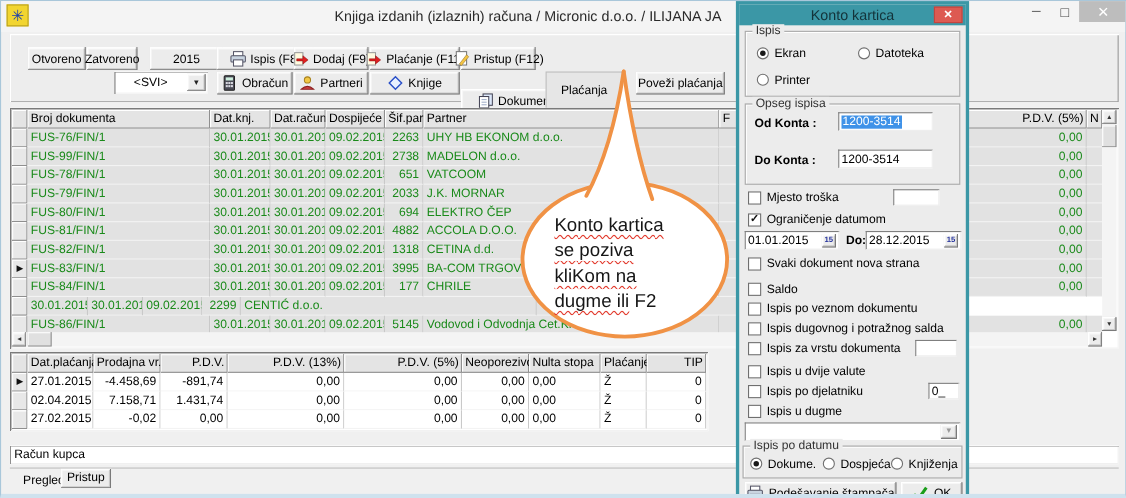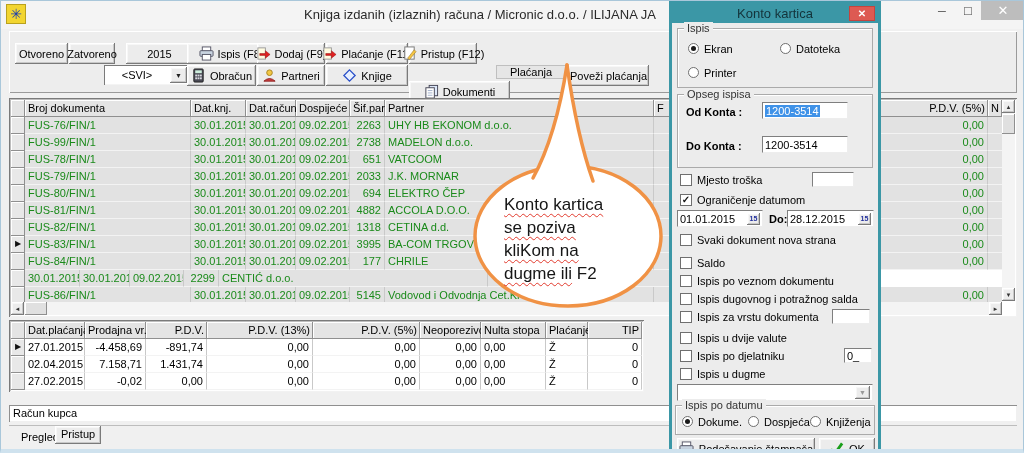--- a/index.html
+++ b/index.html
@@ -21,22 +21,22 @@
   .title-text { position:absolute; left:303px; top:6px; font-size:13px; color:#2a2a2a; white-space:nowrap; }
   .winbtn { position:absolute; top:0; height:20px; text-align:center; line-height:20px;
     font-size:11px; color:#444; }
   .winbtn.mn { left:928px; width:26px; }
   .winbtn.mx { left:954px; width:26px; font-size:13px; }
   .winbtn.cl { left:980px; width:44px; background:#bdbdbd; color:#fff; font-size:13px; height:19px; }
   
   .toolbar { position:absolute; left:8px; top:30px; width:1008px; height:62px; background:#ededed;
     box-shadow: inset 1px 1px 0 #ffffff, inset -1px -1px 0 #9a9a9a; }
   .tb { position:absolute; height:21px; display:flex; align-items:center; justify-content:center;
-    gap:4px; white-space:nowrap; font-size:11px; }
-  .flatb { position:absolute; height:14px; display:flex; align-items:center; justify-content:center;
+    gap:4px; white-space:nowrap; font-size:11px;margin-left:10px; }
+  .flatb { position:absolute; height:34px; display:flex; align-items:center; justify-content:center;
     background:#e6e6e6; border:1px solid #bfbfbf; font-size:11px; }
   .ic { display:inline-flex; width:15px; height:15px; }
   .ic svg { width:15px; height:15px; }
   .combo { position:absolute; height:20px; background:#fff;
     box-shadow: inset 1px 1px 0 #7a7a7a, inset -1px -1px 0 #f4f4f4; display:flex; align-items:center; }
   .combo .cval { flex:1; text-align:center; }
   .combo .cbtn { width:17px; height:16px; margin:2px 2px 2px 0; font-size:7px; color:#222;
     display:flex; align-items:center; justify-content:center; }
   
   .gridbox { position:absolute; background:#fff;

